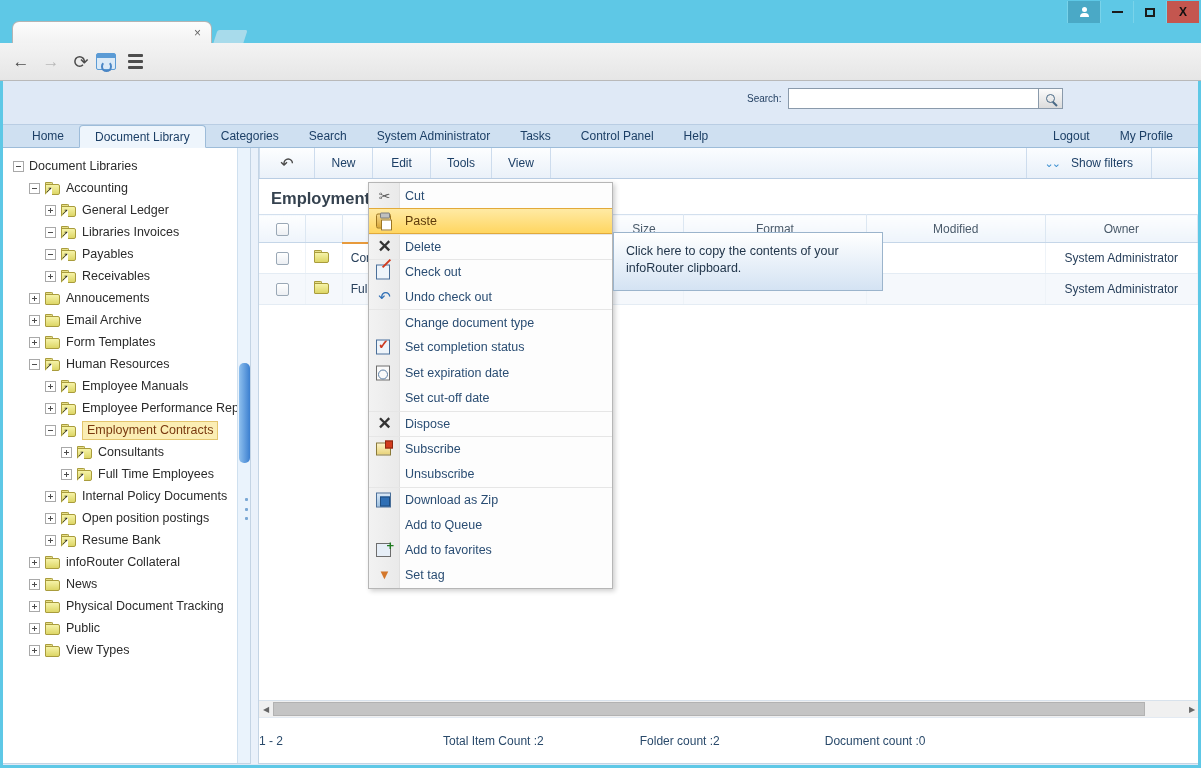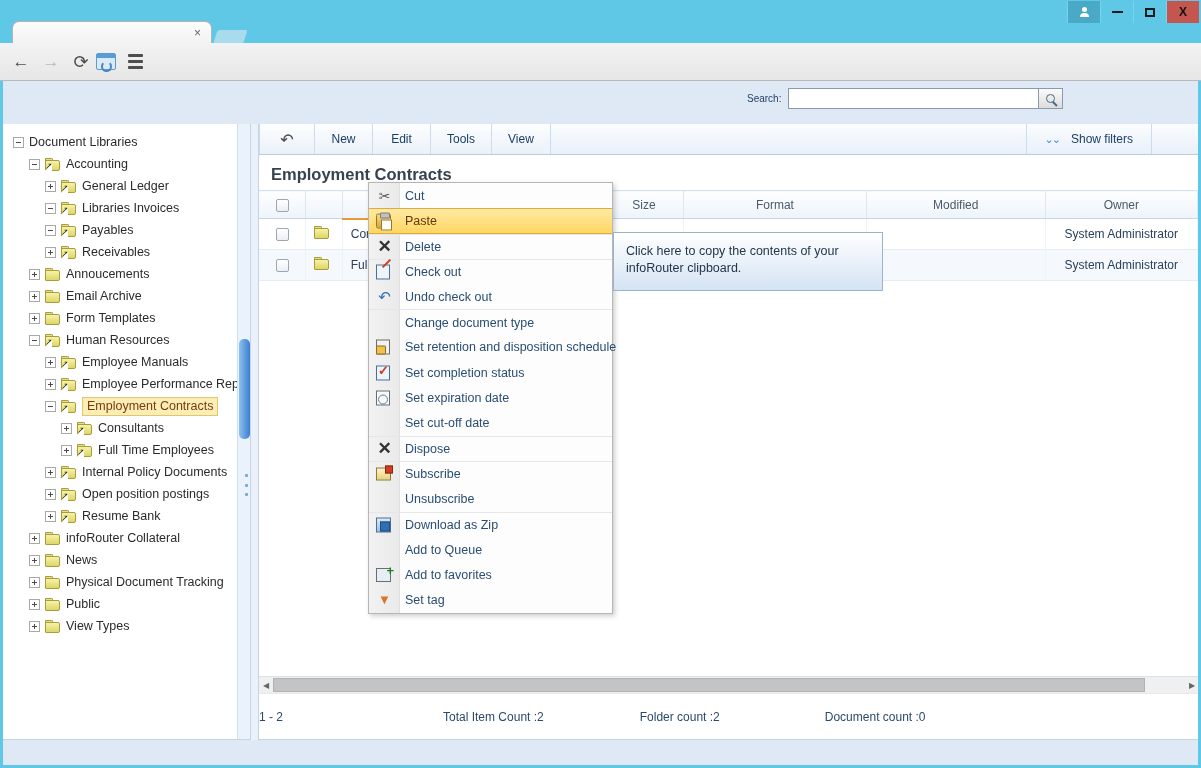--- a/index.html
+++ b/index.html
@@ -587,20 +587,34 @@
     <div class="searchband">
       <div class="search-wrap">
         <span class="search-label">Search:</span>
         <input class="search-input" type="text" placeholder="" style="">
         <div class="search-go">
           <span class="mag"></span>
         </div>
       </div>
     </div>
 
+    <div class="mainnav">
+      <div class="navitem">Home</div>
+      <div class="navitem active">Document Library</div>
+      <div class="navitem">Categories</div>
+      <div class="navitem">Search</div>
+      <div class="navitem">System Administrator</div>
+      <div class="navitem">Tasks</div>
+      <div class="navitem">Control Panel</div>
+      <div class="navitem">Help</div>
+      <div class="nav-right">
+        <div class="navitem">Logout</div>
+        <div class="navitem">My Profile</div>
+      </div>
+    </div>
 
     <div class="body-split">
 
       <div class="treepanel">
         <div class="tree" id="tree-root">
           <div class="tnode i0">
             <span class="texp"></span>
             <span class="tlabel">Document Libraries</span>
           </div>
         <div class="tnode i1">
@@ -895,24 +909,20 @@
         <span>Check out</span>
       </div>
       <div class="mi">
         <span class="mic ic-undo">↶</span>
         <span>Undo check out</span>
       </div>
       <div class="mi sep">
         <span>Change document type</span>
       </div>
       <div class="mi">
-        <span class="mic ic-ret"></span>
-        <span>Set retention and disposition schedule</span>
-      </div>
-      <div class="mi">
         <span class="mic ic-complete"></span>
         <span>Set completion status</span>
       </div>
       <div class="mi">
         <span class="mic ic-exp"></span>
         <span>Set expiration date</span>
       </div>
       <div class="mi">
         <span>Set cut-off date</span>
       </div>

